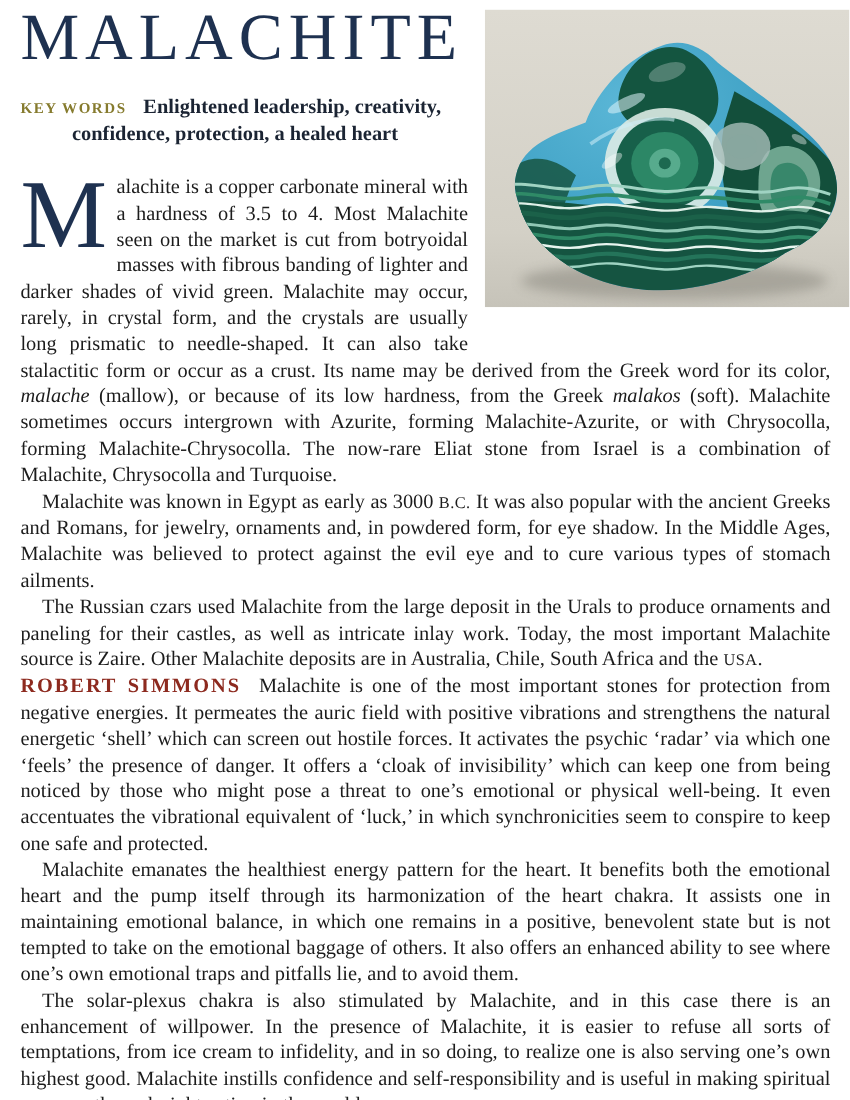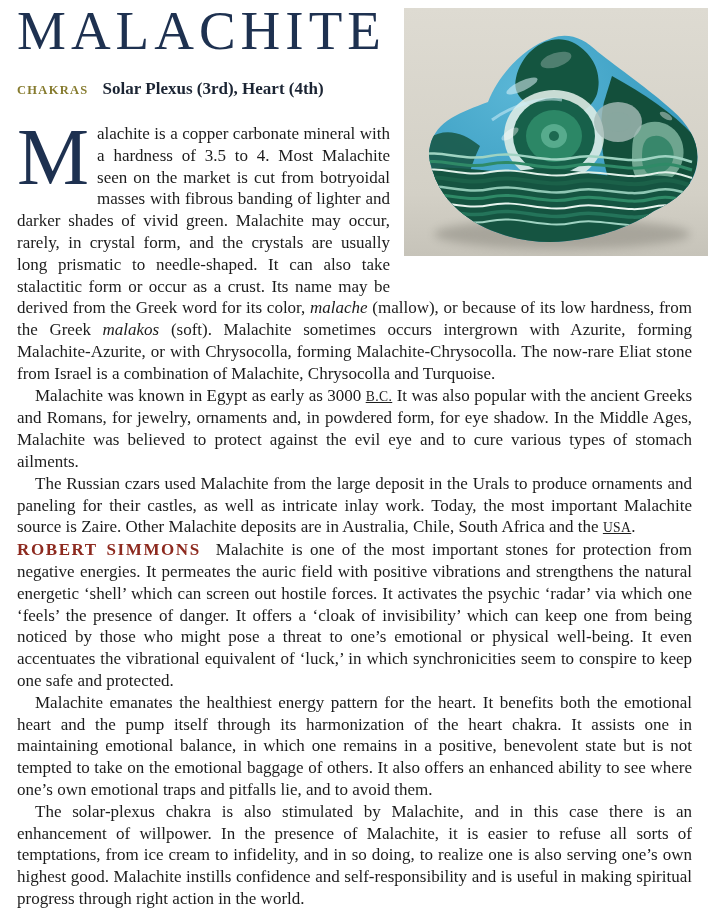--- a/index.html
+++ b/index.html
@@ -61,21 +61,21 @@
     color: var(--title-navy, #1e3150);
   }
   .author-para { margin-top: 14px; }
   .author-name {
     color: var(--author-red, #8d2a1f);
     font-weight: bold;
     font-size: 17px;
     letter-spacing: 1.6px;
     padding-right: 15px;
   }
-  .sc { font-size: 0.8em; letter-spacing: 0.4px; text-decoration: underline; }
+  .sc { font-size: 0.8em; letter-spacing: 0.4px; }
   i { font-style: italic; }
 </style>
 </head>
 <body>
 
 <div class="page">
 
   <figure class="photo-figure" style="margin-top:2px;">
     <svg viewBox="0 0 304 248" xmlns="http://www.w3.org/2000/svg" role="img">
       <defs>
@@ -139,21 +139,21 @@
         <ellipse cx="228" cy="62" rx="9" ry="4" fill="#ffffff" opacity="0.45" transform="rotate(20 228 62)"></ellipse>
         <ellipse cx="262" cy="108" rx="7" ry="3" fill="#ffffff" opacity="0.4" transform="rotate(30 262 108)"></ellipse>
       </g>
     </svg>
   </figure>
 
   <h1 class="title">MALACHITE</h1>
 
   <div class="meta">
     <div class="meta-row">
-      <span class="meta-label">CHAKRAS</span><span>Solar Plexus (3rd), Heart (4th)</span>
+      <span class="meta-label">KEY WORDS</span><span>Enlightened leadership, creativity, confidence, protection, a healed heart</span>
     </div>
   </div>
 
   <div class="body-text">
     <p><span class="dropcap">M</span><span>alachite is a copper carbonate mineral with a hardness of 3.5 to 4. Most Malachite seen on the market is cut from botryoidal masses with fibrous banding of lighter and darker shades of vivid green. Malachite may occur, rarely, in crystal form, and the crystals are usually long prismatic to needle-shaped. It can also take stalactitic form or occur as a crust. Its name may be derived from the Greek word for its color, <i>malache</i> (mallow), or because of its low hardness, from the Greek <i>malakos</i> (soft). Malachite sometimes occurs intergrown with Azurite, forming Malachite-Azurite, or with Chrysocolla, forming Malachite-Chrysocolla. The now-rare Eliat stone from Israel is a combination of Malachite, Chrysocolla and Turquoise.</span></p>
 
     <p class="indent">Malachite was known in Egypt as early as 3000 <span class="sc">B.C.</span> It was also popular with the ancient Greeks and Romans, for jewelry, ornaments and, in powdered form, for eye shadow. In the Middle Ages, Malachite was believed to protect against the evil eye and to cure various types of stomach ailments.</p>
     <p class="indent">The Russian czars used Malachite from the large deposit in the Urals to produce ornaments and paneling for their castles, as well as intricate inlay work. Today, the most important Malachite source is Zaire. Other Malachite deposits are in Australia, Chile, South Africa and the <span class="sc">USA</span>.</p>
 
     <p class="author-para"><span class="author-name">ROBERT SIMMONS</span><span>Malachite is one of the most important stones for protection from negative energies. It permeates the auric field with positive vibrations and strengthens the natural energetic ‘shell’ which can screen out hostile forces. It activates the psychic ‘radar’ via which one ‘feels’ the presence of danger. It offers a ‘cloak of invisibility’ which can keep one from being noticed by those who might pose a threat to one’s emotional or physical well-being. It even accentuates the vibrational equivalent of ‘luck,’ in which synchronicities seem to conspire to keep one safe and protected.</span></p>

